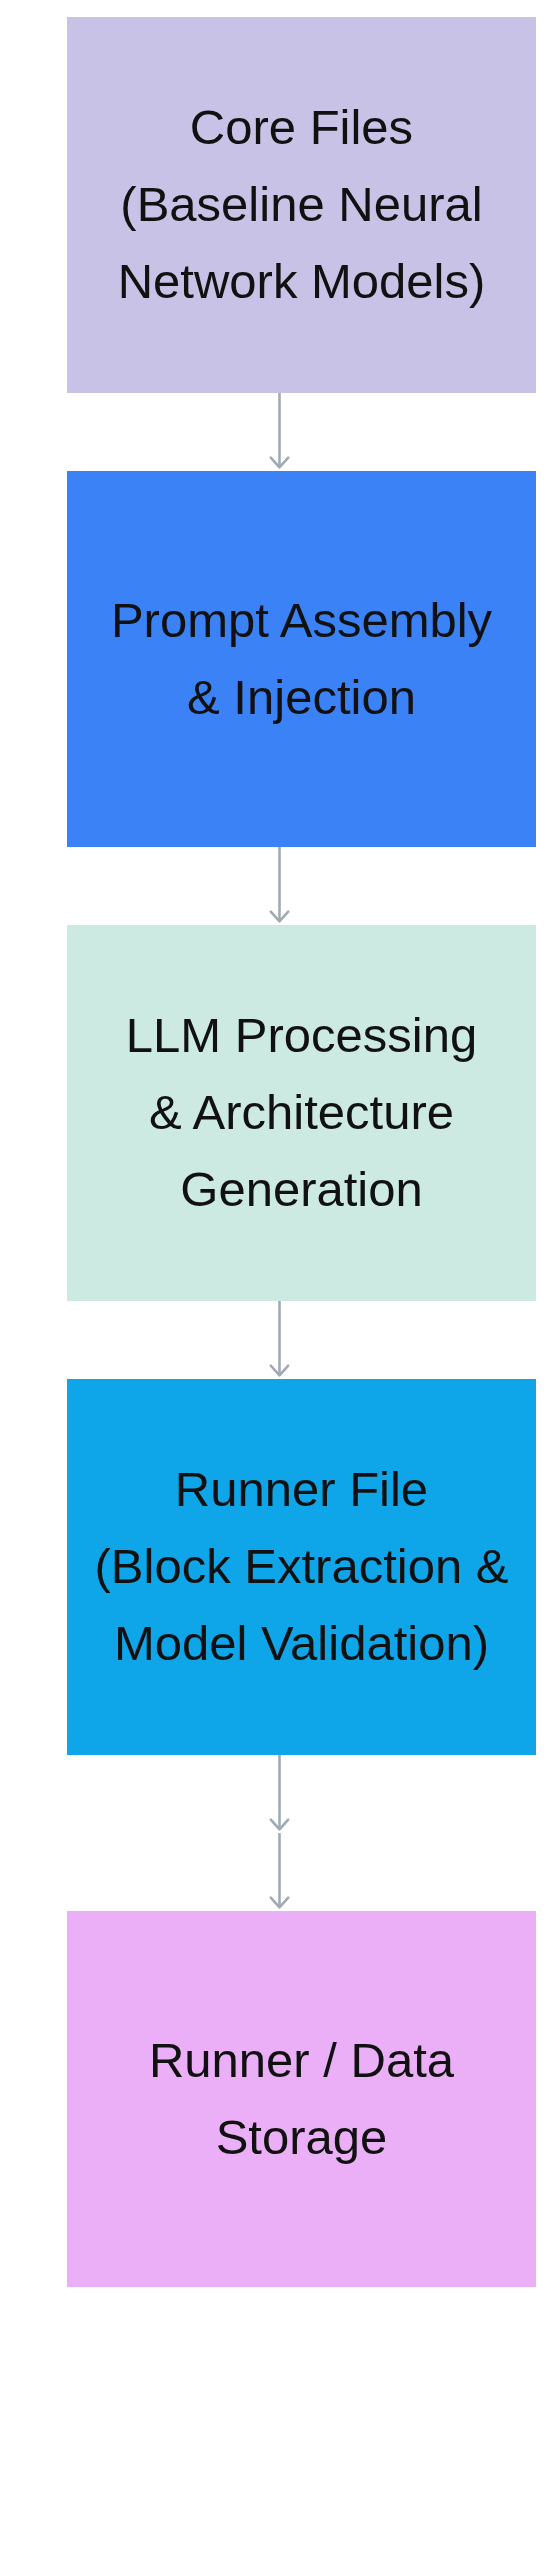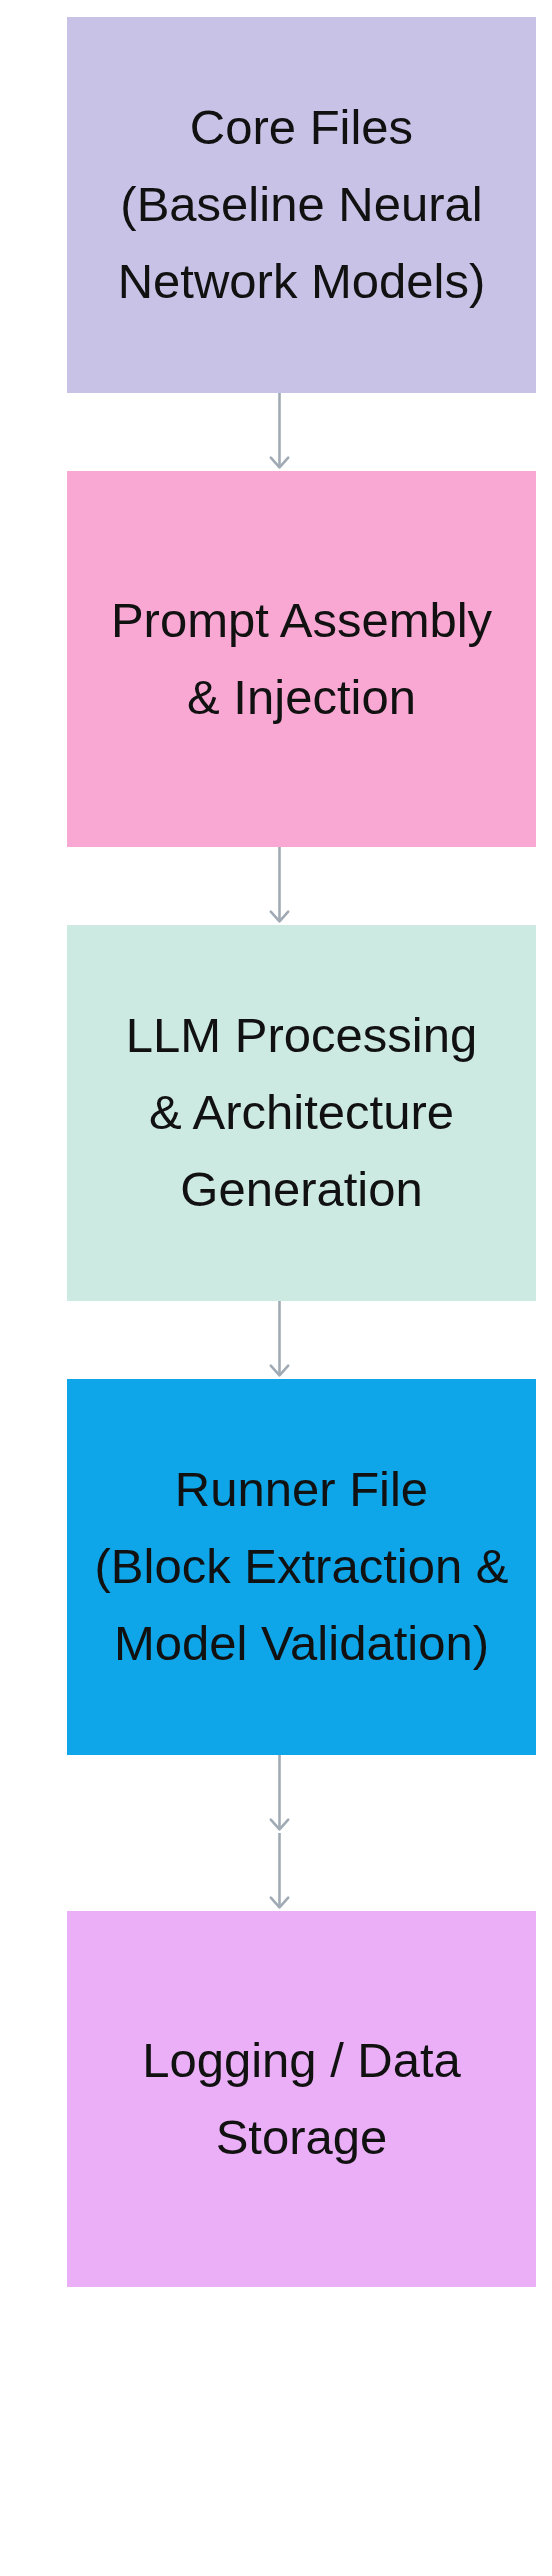--- a/index.html
+++ b/index.html
@@ -65,21 +65,21 @@
 Network Models)</span>
   </div>
 
   <div class="gap">
     <svg class="arrow-svg" width="23" height="78" viewBox="0 0 44 152">
       <line x1="22" y1="0" x2="22" y2="143"></line>
       <polyline points="5,126 22,145 39,126"></polyline>
     </svg>
   </div>
 
-  <div class="node" style="background-color: #f9a8d4;">
+  <div class="node" style="background-color: #3b82f6;">
     <span class="node-label">Prompt Assembly
 &amp; Injection</span>
   </div>
 
   <div class="gap">
     <svg class="arrow-svg" width="23" height="78" viewBox="0 0 44 152">
       <line x1="22" y1="0" x2="22" y2="143"></line>
       <polyline points="5,126 22,145 39,126"></polyline>
     </svg>
   </div>
@@ -112,18 +112,18 @@
 
 
   <div class="gap">
     <svg class="arrow-svg" width="23" height="78" viewBox="0 0 44 152">
       <line x1="22" y1="0" x2="22" y2="143"></line>
       <polyline points="5,126 22,145 39,126"></polyline>
     </svg>
   </div>
 
   <div class="node" style="background-color: rgb(234, 175, 246);">
-    <span class="node-label">Logging / Data
+    <span class="node-label">Runner / Data
 Storage</span>
   </div>
 
 </div>
 
 
 </body></html>

